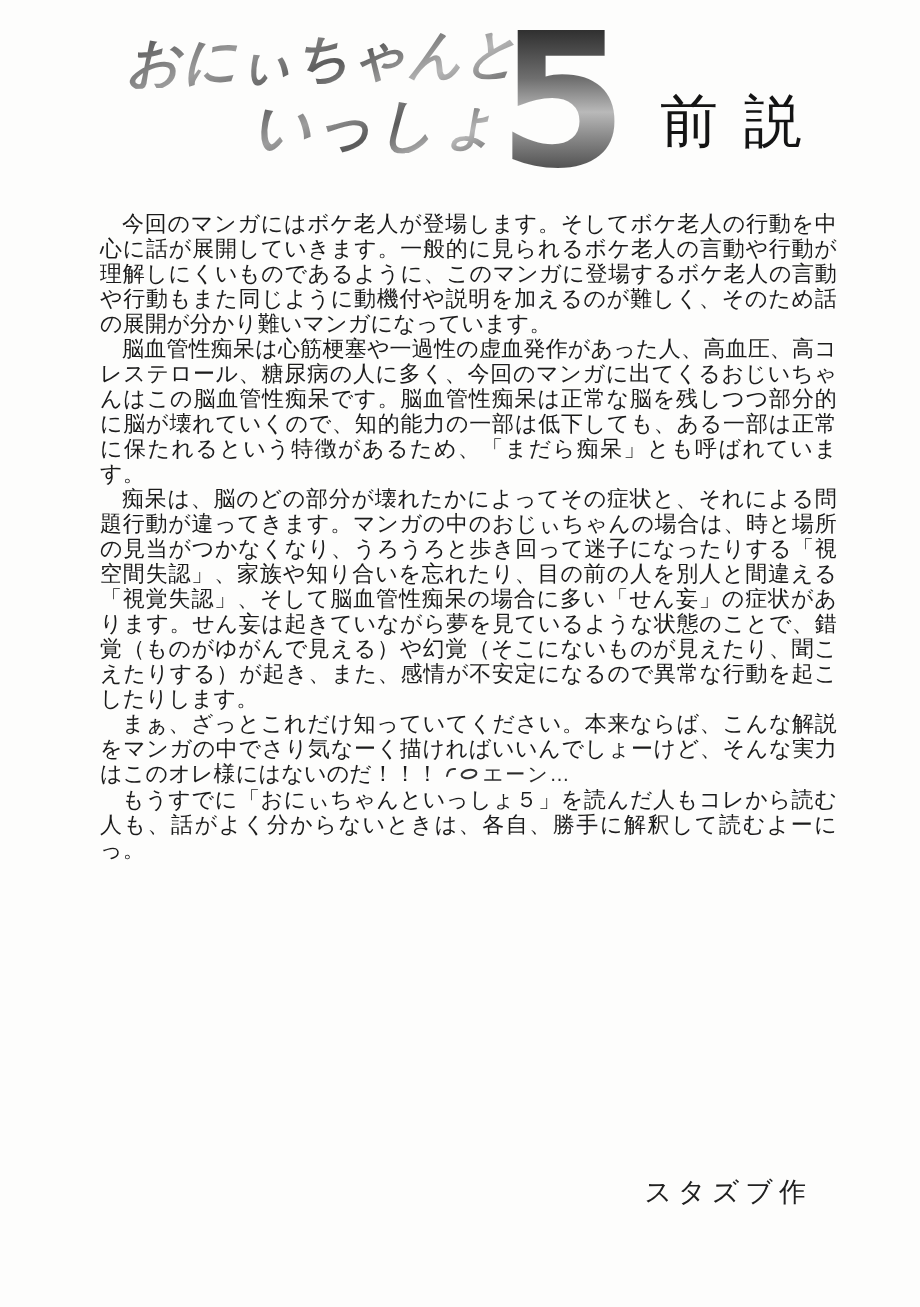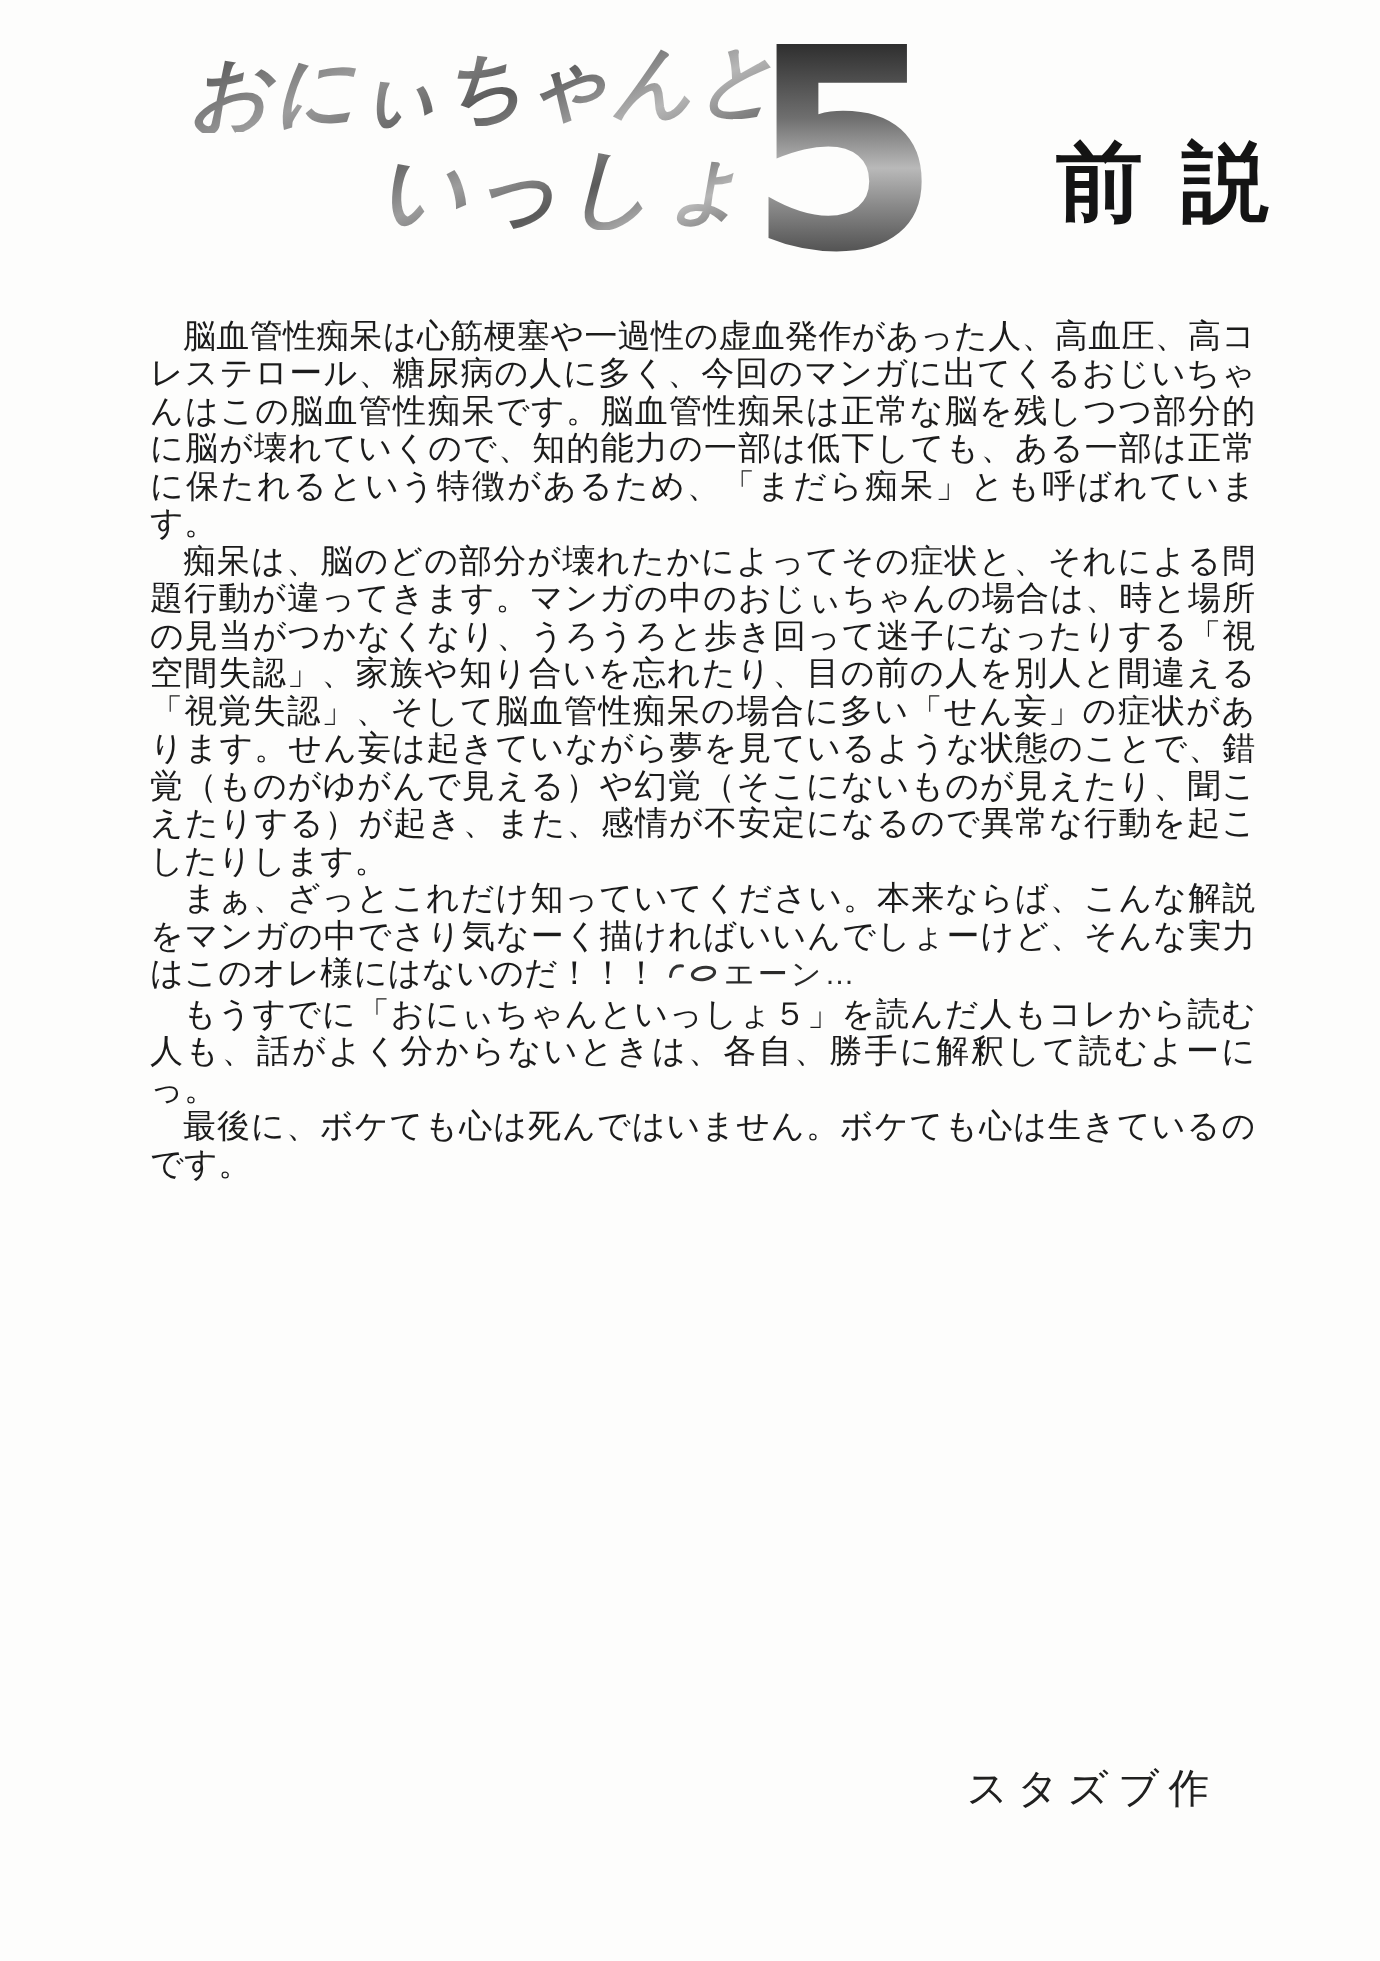--- a/index.html
+++ b/index.html
@@ -33,22 +33,22 @@
     font-family:"DejaVu Sans","Liberation Sans",sans-serif;
     font-weight:700;font-size:186px;line-height:145px;text-align:center;
     background:linear-gradient(180deg,#2d2d2d 0%,#6f6f6f 35%,#b9b9b9 58%,#8a8a8a 75%,#4a4a4a 100%);
     -webkit-background-clip:text;background-clip:text;
     color:#6f6f6f;
     -webkit-text-fill-color:transparent;
   }
   .section-heading{
     position:absolute;left:660px;top:92px;
     font-family:"DejaVu Serif","Liberation Serif",serif;
-    font-weight:700;font-size:58px;line-height:1;
-    letter-spacing:26px;color:#141414;white-space:nowrap;margin-left:44px;
+    font-weight:400;font-size:58px;line-height:1;
+    letter-spacing:26px;color:#141414;white-space:nowrap;
   }
 
   
   .preface-body{
     position:absolute;left:100px;top:211px;width:737px;
     font-size:22px;line-height:25px;
     text-align:justify;
     letter-spacing:0.2px;
   }
   .preface-body p{margin:0;text-indent:1em;}
@@ -68,25 +68,25 @@
 <div class="page">
 
   <div class="title-block">
     <div class="brush title-line1">おにぃちゃんと</div>
     <div class="brush title-line2">いっしょ</div>
     <div class="volume-number">5</div>
     <div class="section-heading">前説</div>
   </div>
 
   <div class="preface-body">
+    <p>今回のマンガにはボケ老人が登場します。そしてボケ老人の行動を中心に話が展開していきます。一般的に見られるボケ老人の言動や行動が理解しにくいものであるように、このマンガに登場するボケ老人の言動や行動もまた同じように動機付や説明を加えるのが難しく、そのため話の展開が分かり難いマンガになっています。</p>
     <p>脳血管性痴呆は心筋梗塞や一過性の虚血発作があった人、高血圧、高コレステロール、糖尿病の人に多く、今回のマンガに出てくるおじいちゃんはこの脳血管性痴呆です。脳血管性痴呆は正常な脳を残しつつ部分的に脳が壊れていくので、知的能力の一部は低下しても、ある一部は正常に保たれるという特徴があるため、「まだら痴呆」とも呼ばれています。</p>
     <p>痴呆は、脳のどの部分が壊れたかによってその症状と、それによる問題行動が違ってきます。マンガの中のおじぃちゃんの場合は、時と場所の見当がつかなくなり、うろうろと歩き回って迷子になったりする「視空間失認」、家族や知り合いを忘れたり、目の前の人を別人と間違える「視覚失認」、そして脳血管性痴呆の場合に多い「せん妄」の症状があります。せん妄は起きていながら夢を見ているような状態のことで、錯覚（ものがゆがんで見える）や幻覚（そこにないものが見えたり、聞こえたりする）が起き、また、感情が不安定になるので異常な行動を起こしたりします。</p>
     <p><span>まぁ、ざっとこれだけ知っていてください。本来ならば、こんな解説をマンガの中でさり気なーく描ければいいんでしょーけど、そんな実力はこのオレ様にはないのだ！！！</span><span class="doodle"><svg viewBox="0 0 38 16" xmlns="http://www.w3.org/2000/svg">
             <path d="M4 12 Q5 4 12 5" stroke="#333" fill="none" stroke-width="2" stroke-linecap="round"></path>
             <ellipse cx="26" cy="10" rx="7.5" ry="4" stroke="#333" fill="none" stroke-width="2" transform="rotate(-10 26 10)"></ellipse>
           </svg></span><span class="cry-text">エーン…</span></p>
     <p>もうすでに「おにぃちゃんといっしょ５」を読んだ人もコレから読む人も、話がよく分からないときは、各自、勝手に解釈して読むよーにっ。</p>
-    <p>最後に、ボケても心は死んではいません。ボケても心は生きているのです。</p>
   </div>
 
   <div class="author-signature">スタズブ作</div>
 
 </div>
 
 </body></html>

